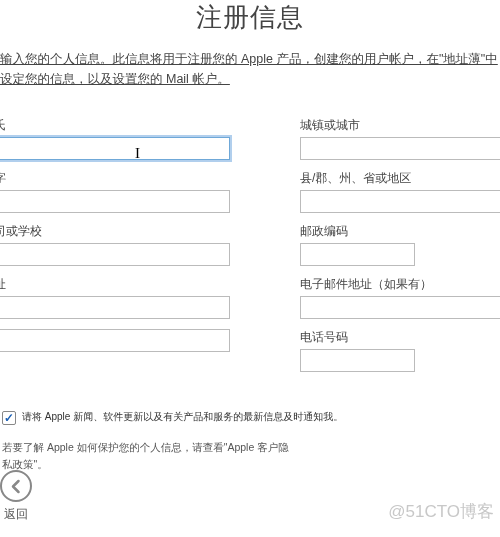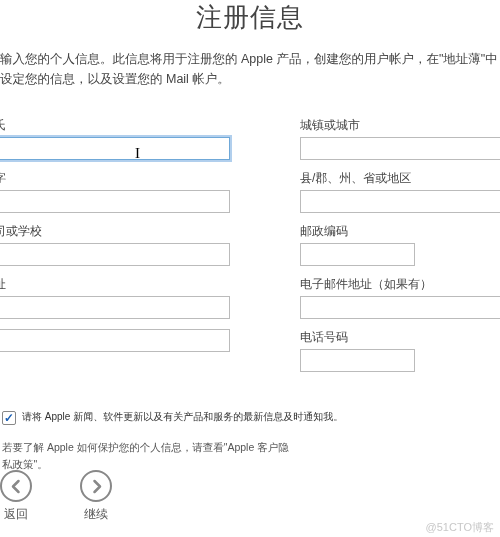--- a/index.html
+++ b/index.html
@@ -18,20 +18,21 @@
       text-align: center;
       margin: 0 0 14px 0;
       color: #444;
       letter-spacing: 1px;
     }
     .intro {
       font-size: 12.5px;
       line-height: 1.6;
       color: #444;
       padding: 0 0 28px 0;
+      text-decoration: underline;
     }
     .form-area {
       display: flex;
       gap: 70px;
     }
     .col {
       flex: 1;
       min-width: 0;
     }
     .col.left {
@@ -143,22 +144,22 @@
       justify-content: center;
     }
     .nav-circle svg { display: block; }
     .nav-label {
       font-size: 12px;
       color: #555;
     }
     .watermark {
       position: absolute;
       right: 6px;
-      bottom: 2px;
-      font-size: 11px;
+      bottom: 14px;
+      font-size: 17px;
       color: #c8c8c8;
     }
   </style>
 </head>
 <body>
 
 <h1 class="heading">注册信息</h1>
 
 <p class="intro">输入您的个人信息。此信息将用于注册您的 Apple 产品，创建您的用户帐户，在"地址薄"中设定您的信息，以及设置您的 Mail 帐户。</p>
 
@@ -235,23 +236,15 @@
 
 <div class="nav-buttons">
   <div class="nav-btn">
     <div class="nav-circle">
       <svg width="15" height="15" viewBox="0 0 15 15">
           <path d="M9.5 2 L4 7.5 L9.5 13" stroke="#888" stroke-width="2.5" fill="none" stroke-linecap="round" stroke-linejoin="round"></path>
         </svg>
     </div>
     <span class="nav-label">返回</span>
   </div>
-  <div class="nav-btn">
-    <div class="nav-circle">
-      <svg width="15" height="15" viewBox="0 0 15 15">
-          <path d="M5.5 2 L11 7.5 L5.5 13" stroke="#888" stroke-width="2.5" fill="none" stroke-linecap="round" stroke-linejoin="round"></path>
-        </svg>
-    </div>
-    <span class="nav-label">继续</span>
-  </div>
 </div>
 
 <div class="watermark">@51CTO博客</div>
 
 </body></html>

